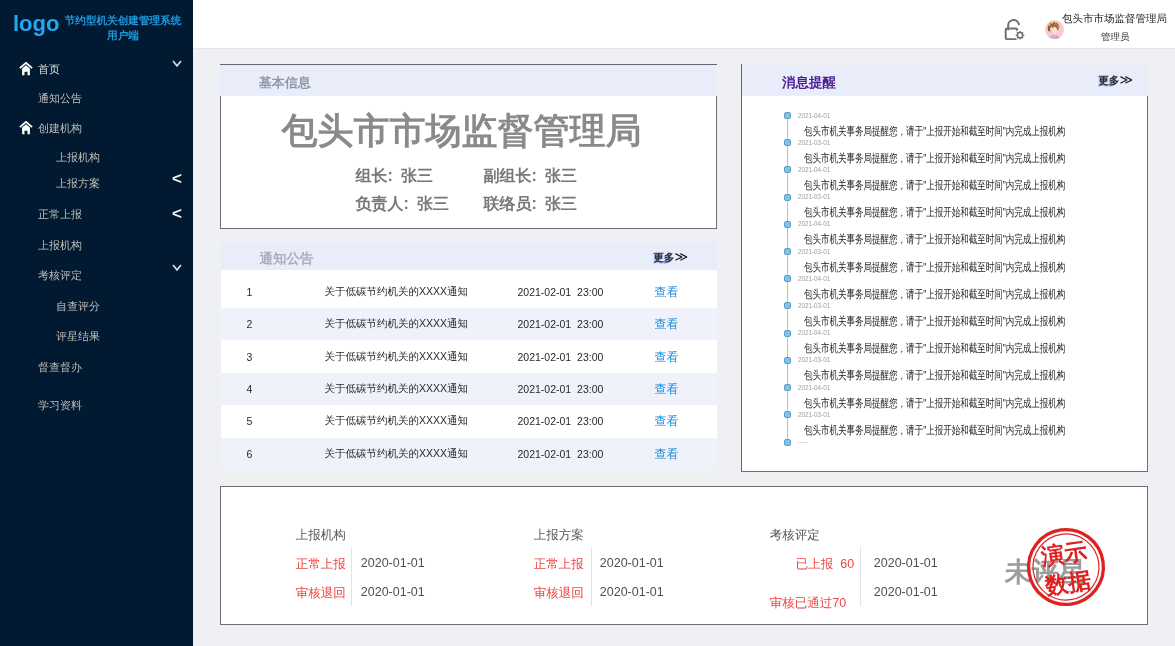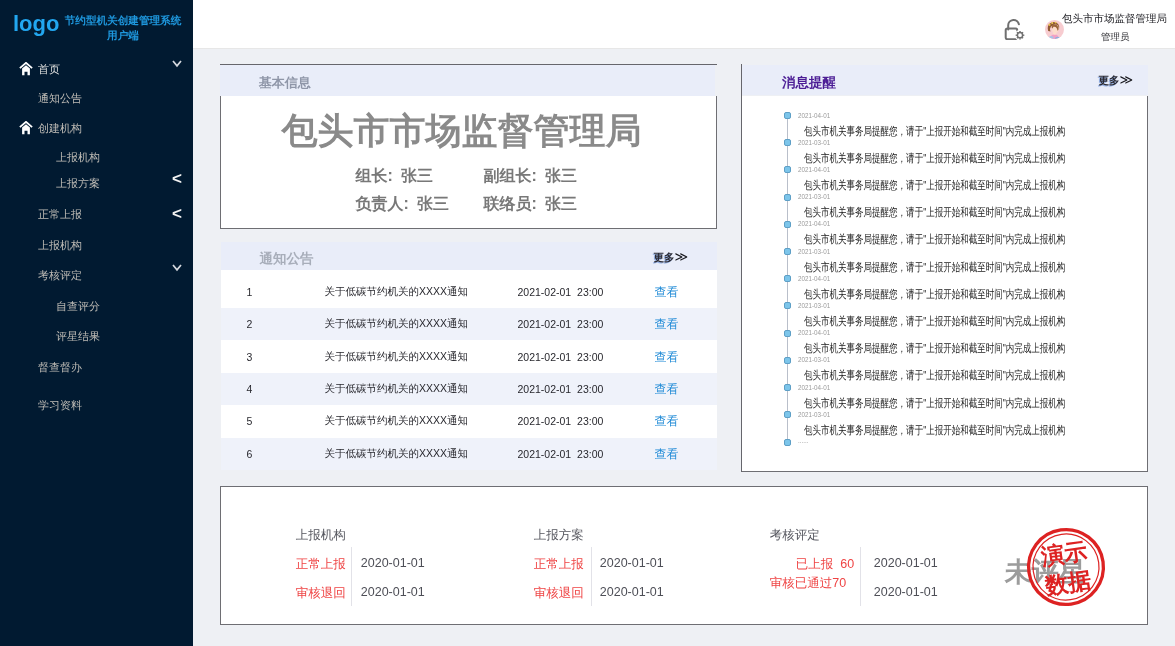--- a/index.html
+++ b/index.html
@@ -218,21 +218,21 @@
 <div class="vsep" style="left:130px;top:60px;height:58.5px;"></div>
 <div class="pl" style="left:313px;top:40px;color:#55565e;">上报方案</div>
 <div class="pl" style="left:313px;top:69px;">正常上报</div>
 <div class="pd" style="left:379px;top:69px;">2020-01-01</div>
 <div class="pl" style="left:313px;top:98px;">审核退回</div>
 <div class="pd" style="left:379px;top:98px;">2020-01-01</div>
 <div class="vsep" style="left:370px;top:60px;height:58.5px;"></div>
 <div class="pl" style="left:549px;top:40px;color:#55565e;">考核评定</div>
 <div class="pl" style="left:575px;top:69px;">已上报&nbsp;&nbsp;60</div>
 <div class="pd" style="left:653px;top:69px;">2020-01-01</div>
-<div class="pl" style="left:549px;top:88px;">审核已通过70</div>
+<div class="pl" style="left:549px;top:108px;">审核已通过70</div>
 <div class="pd" style="left:653px;top:98px;">2020-01-01</div>
 <div class="vsep" style="left:639px;top:60px;height:58.5px;"></div>
 <div class="abs" style="left:784px;top:67px;font-size:27px;font-weight:bold;color:#9c9c9c;">未评星</div>
 <svg class="abs" style="left:802px;top:37px;" width="86" height="86" viewBox="0 0 86 86">
 <g transform="rotate(-8 43 43)">
 <circle cx="43" cy="43" r="37.4" fill="none" stroke="#dd2222" stroke-width="3.3"></circle>
 <circle cx="43" cy="43" r="33" fill="none" stroke="#dd2222" stroke-width="1.2"></circle>
 <text x="43" y="37.5" text-anchor="middle" font-size="23" font-weight="bold" fill="#dd2222" font-family="Liberation Sans">演示</text>
 <text x="43" y="67" text-anchor="middle" font-size="23" font-weight="bold" fill="#dd2222" font-family="Liberation Sans">数据</text>
 </g>

